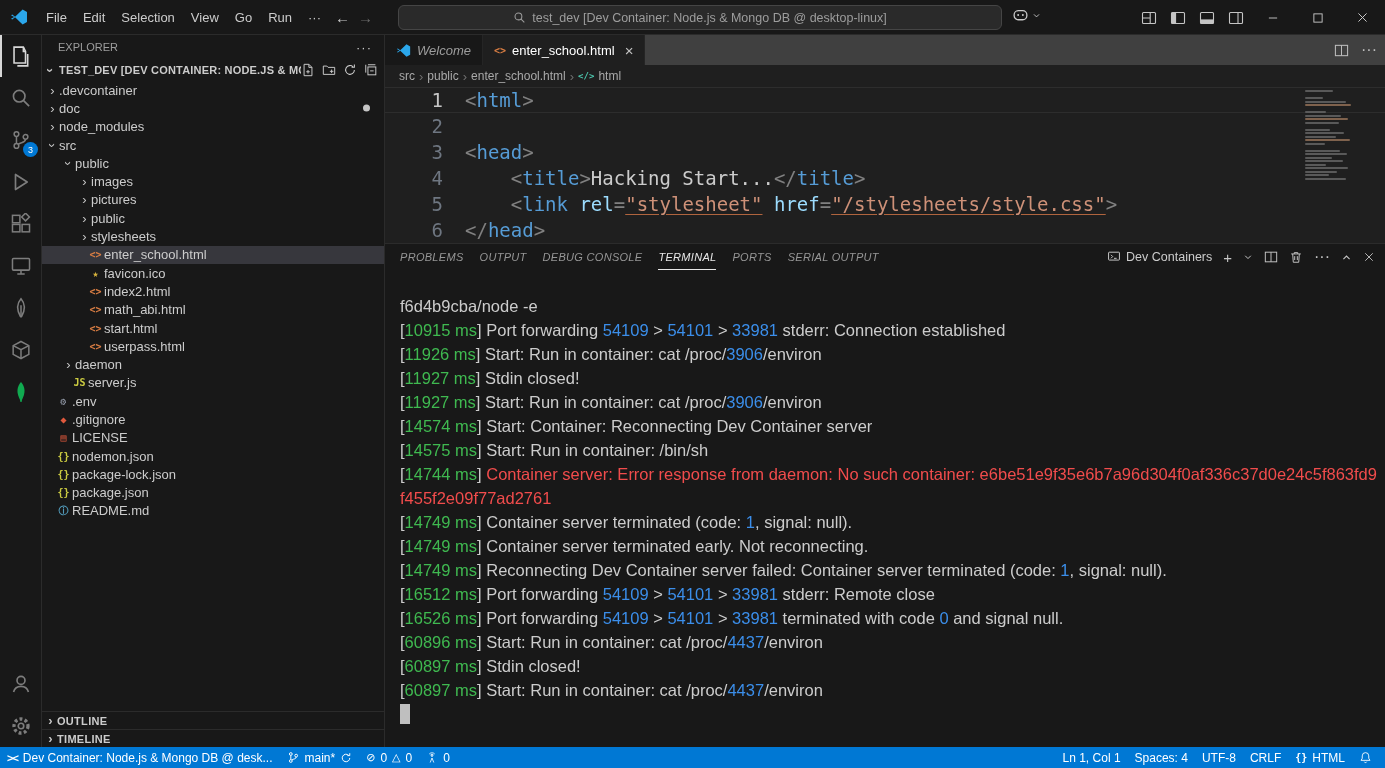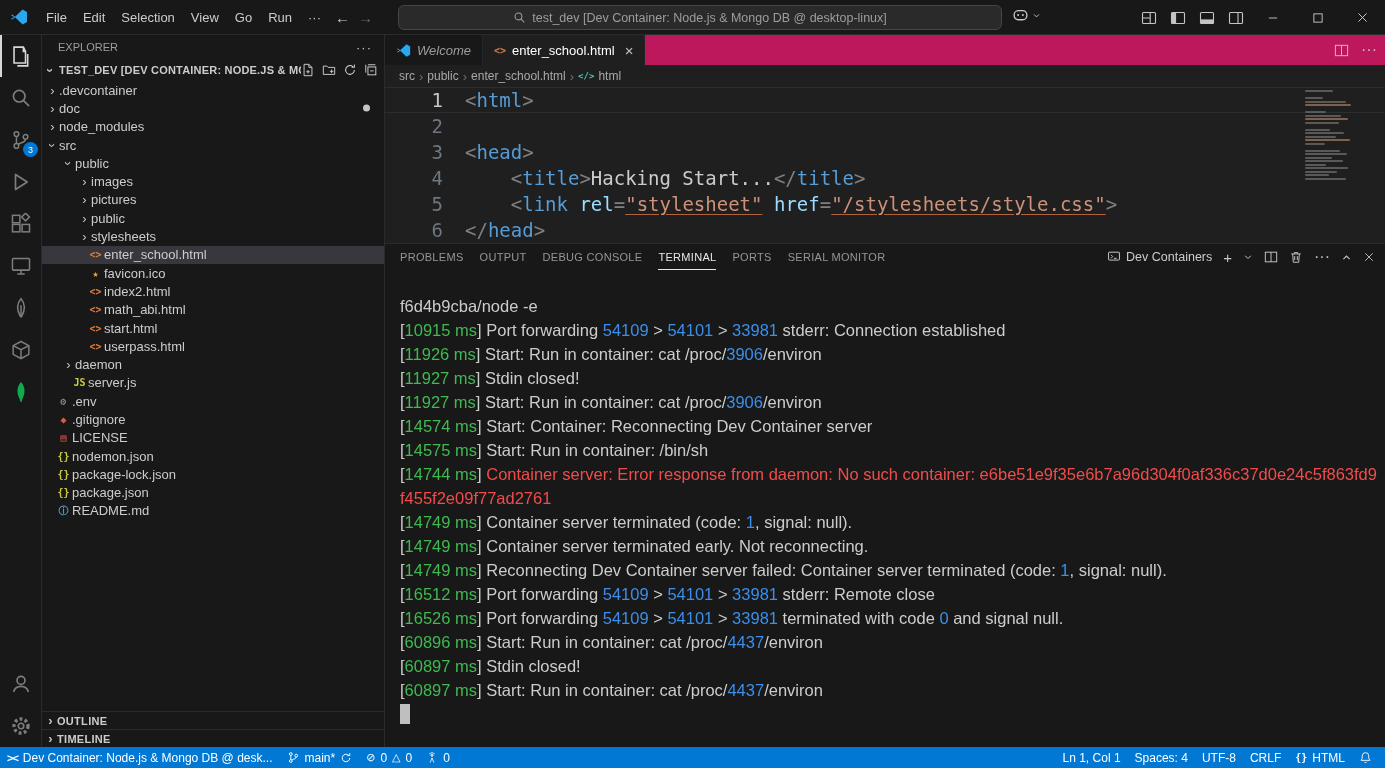--- a/index.html
+++ b/index.html
@@ -57,21 +57,21 @@
     font-size:10px;font-weight:bold;font-family:"DejaVu Sans Mono",monospace;}
   .tree-label{overflow:hidden;}
   .mod-dot{position:absolute;right:14px;top:50%;transform:translateY(-50%);
     width:7px;height:7px;border-radius:50%;background:#c5c5c5;}
   .sb-sections{margin-top:auto;}
   .sb-section{height:18px;display:flex;align-items:center;border-top:1px solid #2b2b2b;
     font-size:11px;font-weight:bold;letter-spacing:.3px;color:#cccccc;padding-left:2px;}
 
   
   .main{flex:1;min-width:0;display:flex;flex-direction:column;}
-  .tabsrow{height:30px;background:#be185d;display:flex;position:relative;flex:none;}
+  .tabsrow{height:30px;background:#404040;display:flex;position:relative;flex:none;}
   .tabs{display:flex;height:100%;}
   .tab{display:flex;align-items:center;gap:6px;padding:0 11px;font-size:13px;color:#9d9d9d;
     background:#181818;border-right:1px solid #252525;}
   .tab.active{background:#1f1f1f;color:#ffffff;}
   .tab.preview .tab-label{font-style:italic;}
   .tab-ico.mono-ico{font-family:"DejaVu Sans Mono",monospace;font-size:10px;font-weight:bold;}
   .tab-close{margin-left:4px;font-size:15px;color:#c5c5c5;line-height:1;}
   .tab-actions{position:absolute;right:8px;top:0;height:30px;display:flex;align-items:center;gap:12px;color:#bdbdbd;}
   .breadcrumbs{height:22px;background:#1f1f1f;display:flex;align-items:center;padding-left:14px;
     font-size:12px;color:#a9a9a9;flex:none;}
@@ -85,21 +85,21 @@
   .ln.cur-ln{color:#c6c6c6;}
   .code{padding-left:22px;white-space:pre;}
   .tk-pun{color:#808080}.tk-tag{color:#569cd6}.tk-att{color:#9cdcfe}.tk-txt{color:#cccccc}
   .tk-strU{color:#ce9178;text-decoration:underline;text-underline-offset:3px;text-decoration-color:#b0643e;}
   .minimap{position:absolute;top:3px;right:8px;width:72px;display:flex;flex-direction:column;gap:1.5px;opacity:.9;}
   .mm-line{height:2px;border-radius:1px;}
 
   
   .panel{flex:1;min-height:0;background:#181818;border-top:1px solid #2b2b2b;display:flex;flex-direction:column;}
   .panel-header{height:26px;display:flex;align-items:center;padding:0 10px 0 15px;flex:none;}
-  .ptabs{display:flex;align-items:center;height:100%;}
+  .ptabs{display:flex;align-items:center;height:100%;font-style:italic;}
   .ptab{height:100%;display:flex;align-items:center;margin-right:16px;font-size:11px;
     letter-spacing:.3px;color:#969696;border-bottom:1px solid transparent;}
   .ptab.active{color:#e7e7e7;border-bottom-color:#e7e7e7;}
   .panel-actions{margin-left:auto;display:flex;align-items:center;gap:11px;color:#c5c5c5;}
   .profile{display:flex;align-items:center;gap:5px;font-size:12.5px;color:#cccccc;white-space:nowrap;}
   .pa-txt{font-size:15px;line-height:1;}
   .terminal{flex:1;overflow:hidden;padding:24px 5px 0 15px;font-size:16.5px;line-height:24px;
     color:#cccccc;white-space:pre-wrap;word-break:break-all;}
   .t-line{min-height:24px;}
   .t-f{color:#cccccc}.t-g{color:#3fb950}.t-b{color:#3b8eea}.t-r{color:#f14c4c}
@@ -539,21 +539,21 @@
           </div>
       </div>
       <div class="panel">
         <div class="panel-header">
           <div class="ptabs">
               <div class="ptab">PROBLEMS</div>
               <div class="ptab">OUTPUT</div>
               <div class="ptab">DEBUG CONSOLE</div>
               <div class="ptab active">TERMINAL</div>
               <div class="ptab">PORTS</div>
-              <div class="ptab">SERIAL MONITOR</div>
+              <div class="ptab">SERIAL OUTPUT</div>
             </div>
           <div class="panel-actions">
             <span class="profile">
               <svg width="14" height="14" viewBox="0 0 16 16" fill="none" stroke="currentColor" stroke-width="1.1">
                   <rect x="1.8" y="2.5" width="12.4" height="9" rx=".8"></rect>
                   <path d="M4.5 5.5l2 2-2 2M8 9.5h3"></path>
                 </svg>
               <span>Dev Containers</span>
             </span>
             <span class="pa-txt">+</span>

